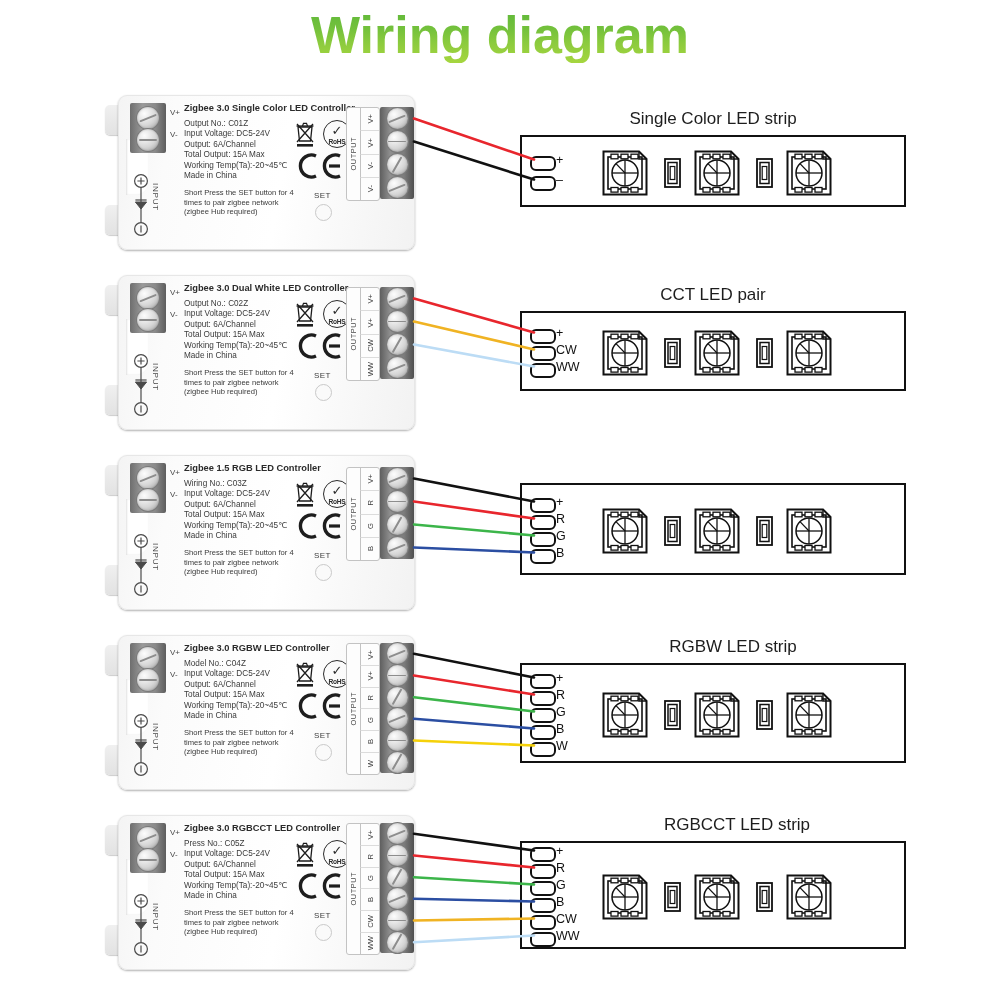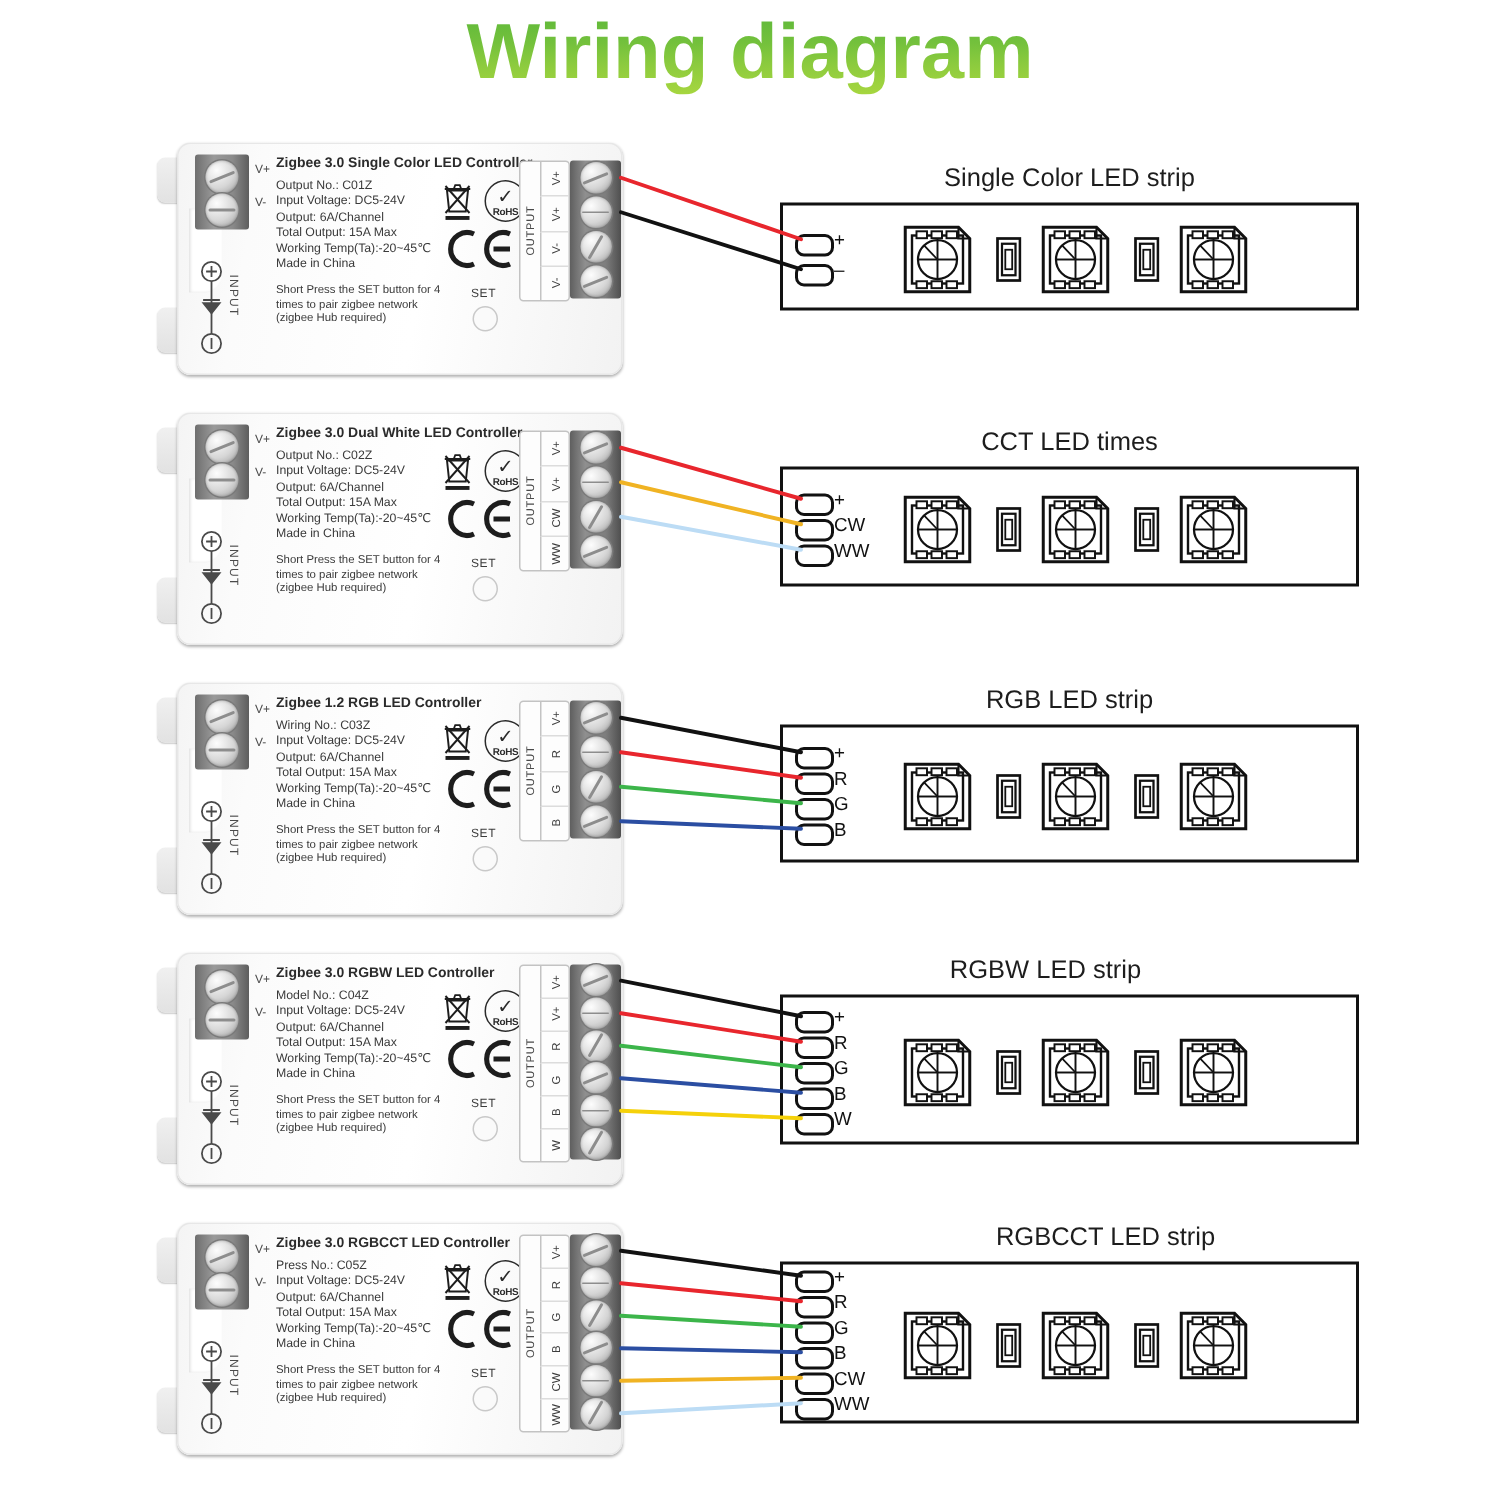--- a/index.html
+++ b/index.html
@@ -410,21 +410,21 @@
               </div>
             </div>
             <div class="otb" style="left: 262px; top: 12px; width: 34px; height: 92px;">
               <div class="screw" style="position: relative; width: 21px; height: 21px;"></div>
               <div class="screw flat" style="position: relative; width: 21px; height: 21px;"></div>
               <div class="screw steep" style="position: relative; width: 21px; height: 21px;"></div>
               <div class="screw" style="position: relative; width: 21px; height: 21px;"></div>
             </div>
           </div>
         </div>
-        <div class="strip-title" style="left: 520px; top: 10px; width: 386px;">CCT LED times</div>
+        <div class="strip-title" style="left: 520px; top: 10px; width: 386px;">CCT LED pair</div>
         <div class="strip" style="left: 520px; top: 36px; width: 386px; height: 80px;">
           <div class="pad" style="left: 8px; top: 16px;"></div>
           <div class="padlab" style="left: 34px; top: 15px;">+</div>
           <div class="pad" style="left: 8px; top: 33px;"></div>
           <div class="padlab" style="left: 34px; top: 32px;">CW</div>
           <div class="pad" style="left: 8px; top: 50px;"></div>
           <div class="padlab" style="left: 34px; top: 49px;">WW</div>
           <div class="led" style="left: 80px; top: 17px;"><svg width="46" height="46" viewBox="0 0 46 46">
               <path d="M1.5 1.5 H37 L44.5 9 V44.5 H1.5 Z" fill="#fff" stroke="#111" stroke-width="2"></path>
               <path d="M37 1.5 L37 9 L44.5 9" fill="none" stroke="#111" stroke-width="1.4"></path>
@@ -508,21 +508,21 @@
             <div class="inp-sym" style="left: 13px; top: 78px;"><svg width="20" height="64" viewBox="0 0 20 64">
                 <circle cx="10" cy="8" r="6.4" fill="none" stroke="#4a4a4a" stroke-width="1.2"></circle>
                 <path d="M10 4.4 V11.6 M6.4 8 H13.6" stroke="#4a4a4a" stroke-width="1.2"></path>
                 <circle cx="10" cy="56" r="6.4" fill="none" stroke="#4a4a4a" stroke-width="1.2"></circle>
                 <path d="M10 52.4 V59.6" stroke="#4a4a4a" stroke-width="1.2"></path>
                 <path d="M10 14.4 V49.6" stroke="#4a4a4a" stroke-width="1.2"></path>
                 <path d="M4.4 29 H15.6 L10 36 Z" fill="#4a4a4a" stroke="#4a4a4a" stroke-width="1"></path>
                 <path d="M4.4 27 H15.6" stroke="#4a4a4a" stroke-width="1.2"></path>
               </svg></div>
             <div class="inp-word" style="left: 33px; top: 88px;">INPUT</div>
-            <div class="ctrl-title" style="left: 66px; top: 8px;">Zigbee 1.2 RGB LED Controller</div>
+            <div class="ctrl-title" style="left: 66px; top: 8px;">Zigbee 1.5 RGB LED Controller</div>
             <div class="ctrl-spec" style="left: 66px; top: 24px;">
               <div>Wiring No.: C03Z</div>
               <div>Input Voltage: DC5-24V</div>
               <div>Output: 6A/Channel</div>
               <div>Total Output: 15A Max</div>
               <div>Working Temp(Ta):-20~45℃</div>
               <div>Made in China</div>
             </div>
             <div class="ctrl-note" style="left: 66px; top: 93px;">
               <div>Short Press the SET button for 4</div>
@@ -569,21 +569,20 @@
               </div>
             </div>
             <div class="otb" style="left: 262px; top: 12px; width: 34px; height: 92px;">
               <div class="screw" style="position: relative; width: 21px; height: 21px;"></div>
               <div class="screw flat" style="position: relative; width: 21px; height: 21px;"></div>
               <div class="screw steep" style="position: relative; width: 21px; height: 21px;"></div>
               <div class="screw" style="position: relative; width: 21px; height: 21px;"></div>
             </div>
           </div>
         </div>
-        <div class="strip-title" style="left: 520px; top: 2px; width: 386px;">RGB LED strip</div>
         <div class="strip" style="left: 520px; top: 28px; width: 386px; height: 92px;">
           <div class="pad" style="left: 8px; top: 13px;"></div>
           <div class="padlab" style="left: 34px; top: 12px;">+</div>
           <div class="pad" style="left: 8px; top: 30px;"></div>
           <div class="padlab" style="left: 34px; top: 29px;">R</div>
           <div class="pad" style="left: 8px; top: 47px;"></div>
           <div class="padlab" style="left: 34px; top: 46px;">G</div>
           <div class="pad" style="left: 8px; top: 64px;"></div>
           <div class="padlab" style="left: 34px; top: 63px;">B</div>
           <div class="led" style="left: 80px; top: 23px;"><svg width="46" height="46" viewBox="0 0 46 46">
@@ -739,21 +738,21 @@
             <div class="otb" style="left: 262px; top: 8px; width: 34px; height: 130px;">
               <div class="screw" style="position: relative; width: 21px; height: 21px;"></div>
               <div class="screw flat" style="position: relative; width: 21px; height: 21px;"></div>
               <div class="screw steep" style="position: relative; width: 21px; height: 21px;"></div>
               <div class="screw" style="position: relative; width: 21px; height: 21px;"></div>
               <div class="screw flat" style="position: relative; width: 21px; height: 21px;"></div>
               <div class="screw steep" style="position: relative; width: 21px; height: 21px;"></div>
             </div>
           </div>
         </div>
-        <div class="strip-title" style="left: 504px; top: 2px; width: 386px;">RGBW LED strip</div>
+        <div class="strip-title" style="left: 540px; top: 2px; width: 386px;">RGBW LED strip</div>
         <div class="strip" style="left: 520px; top: 28px; width: 386px; height: 100px;">
           <div class="pad" style="left: 8px; top: 9px;"></div>
           <div class="padlab" style="left: 34px; top: 8px;">+</div>
           <div class="pad" style="left: 8px; top: 26px;"></div>
           <div class="padlab" style="left: 34px; top: 25px;">R</div>
           <div class="pad" style="left: 8px; top: 43px;"></div>
           <div class="padlab" style="left: 34px; top: 42px;">G</div>
           <div class="pad" style="left: 8px; top: 60px;"></div>
           <div class="padlab" style="left: 34px; top: 59px;">B</div>
           <div class="pad" style="left: 8px; top: 77px;"></div>

